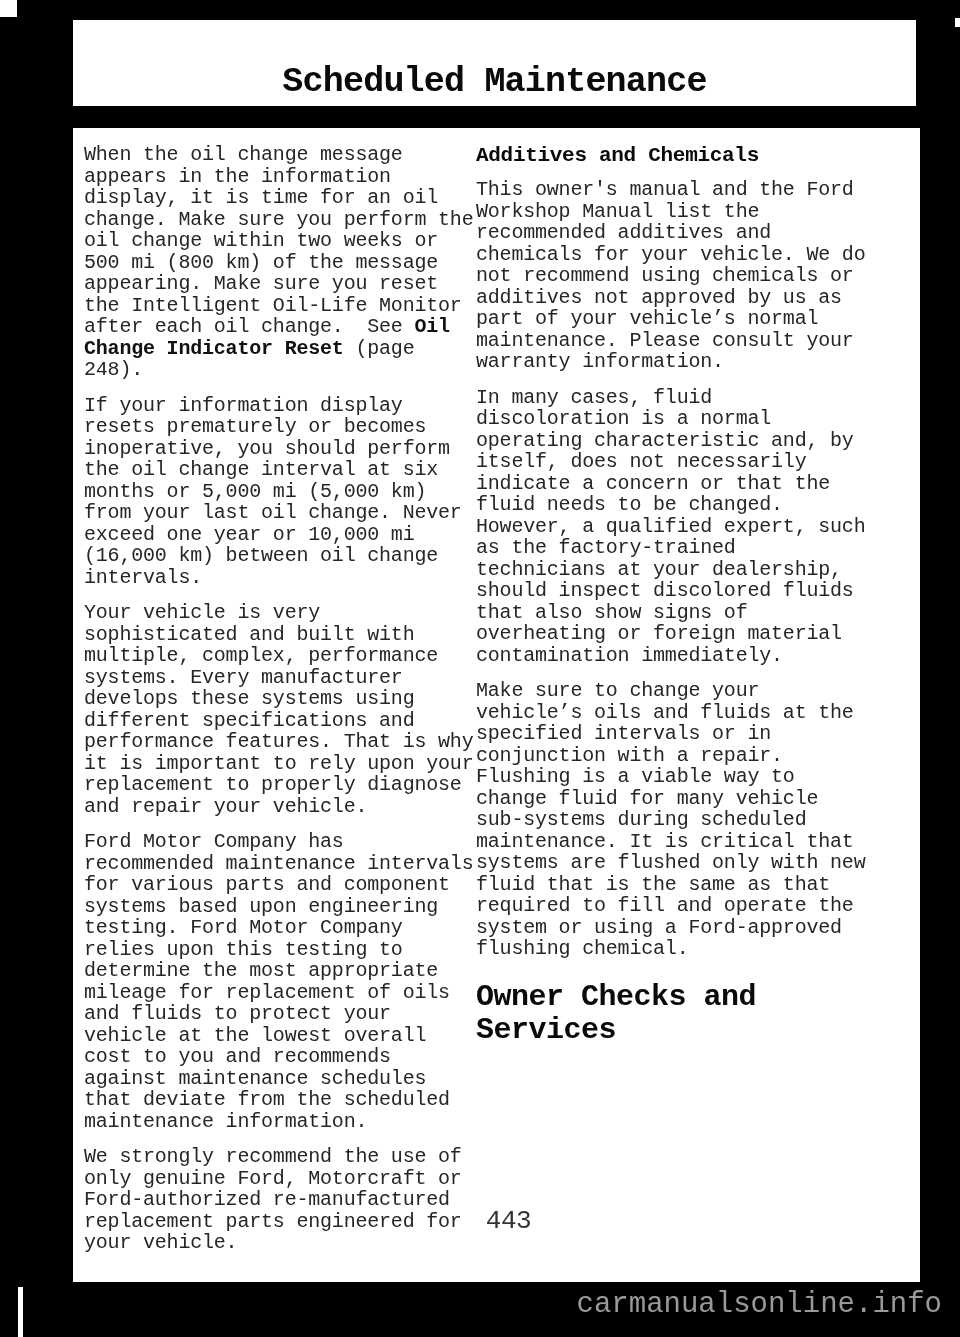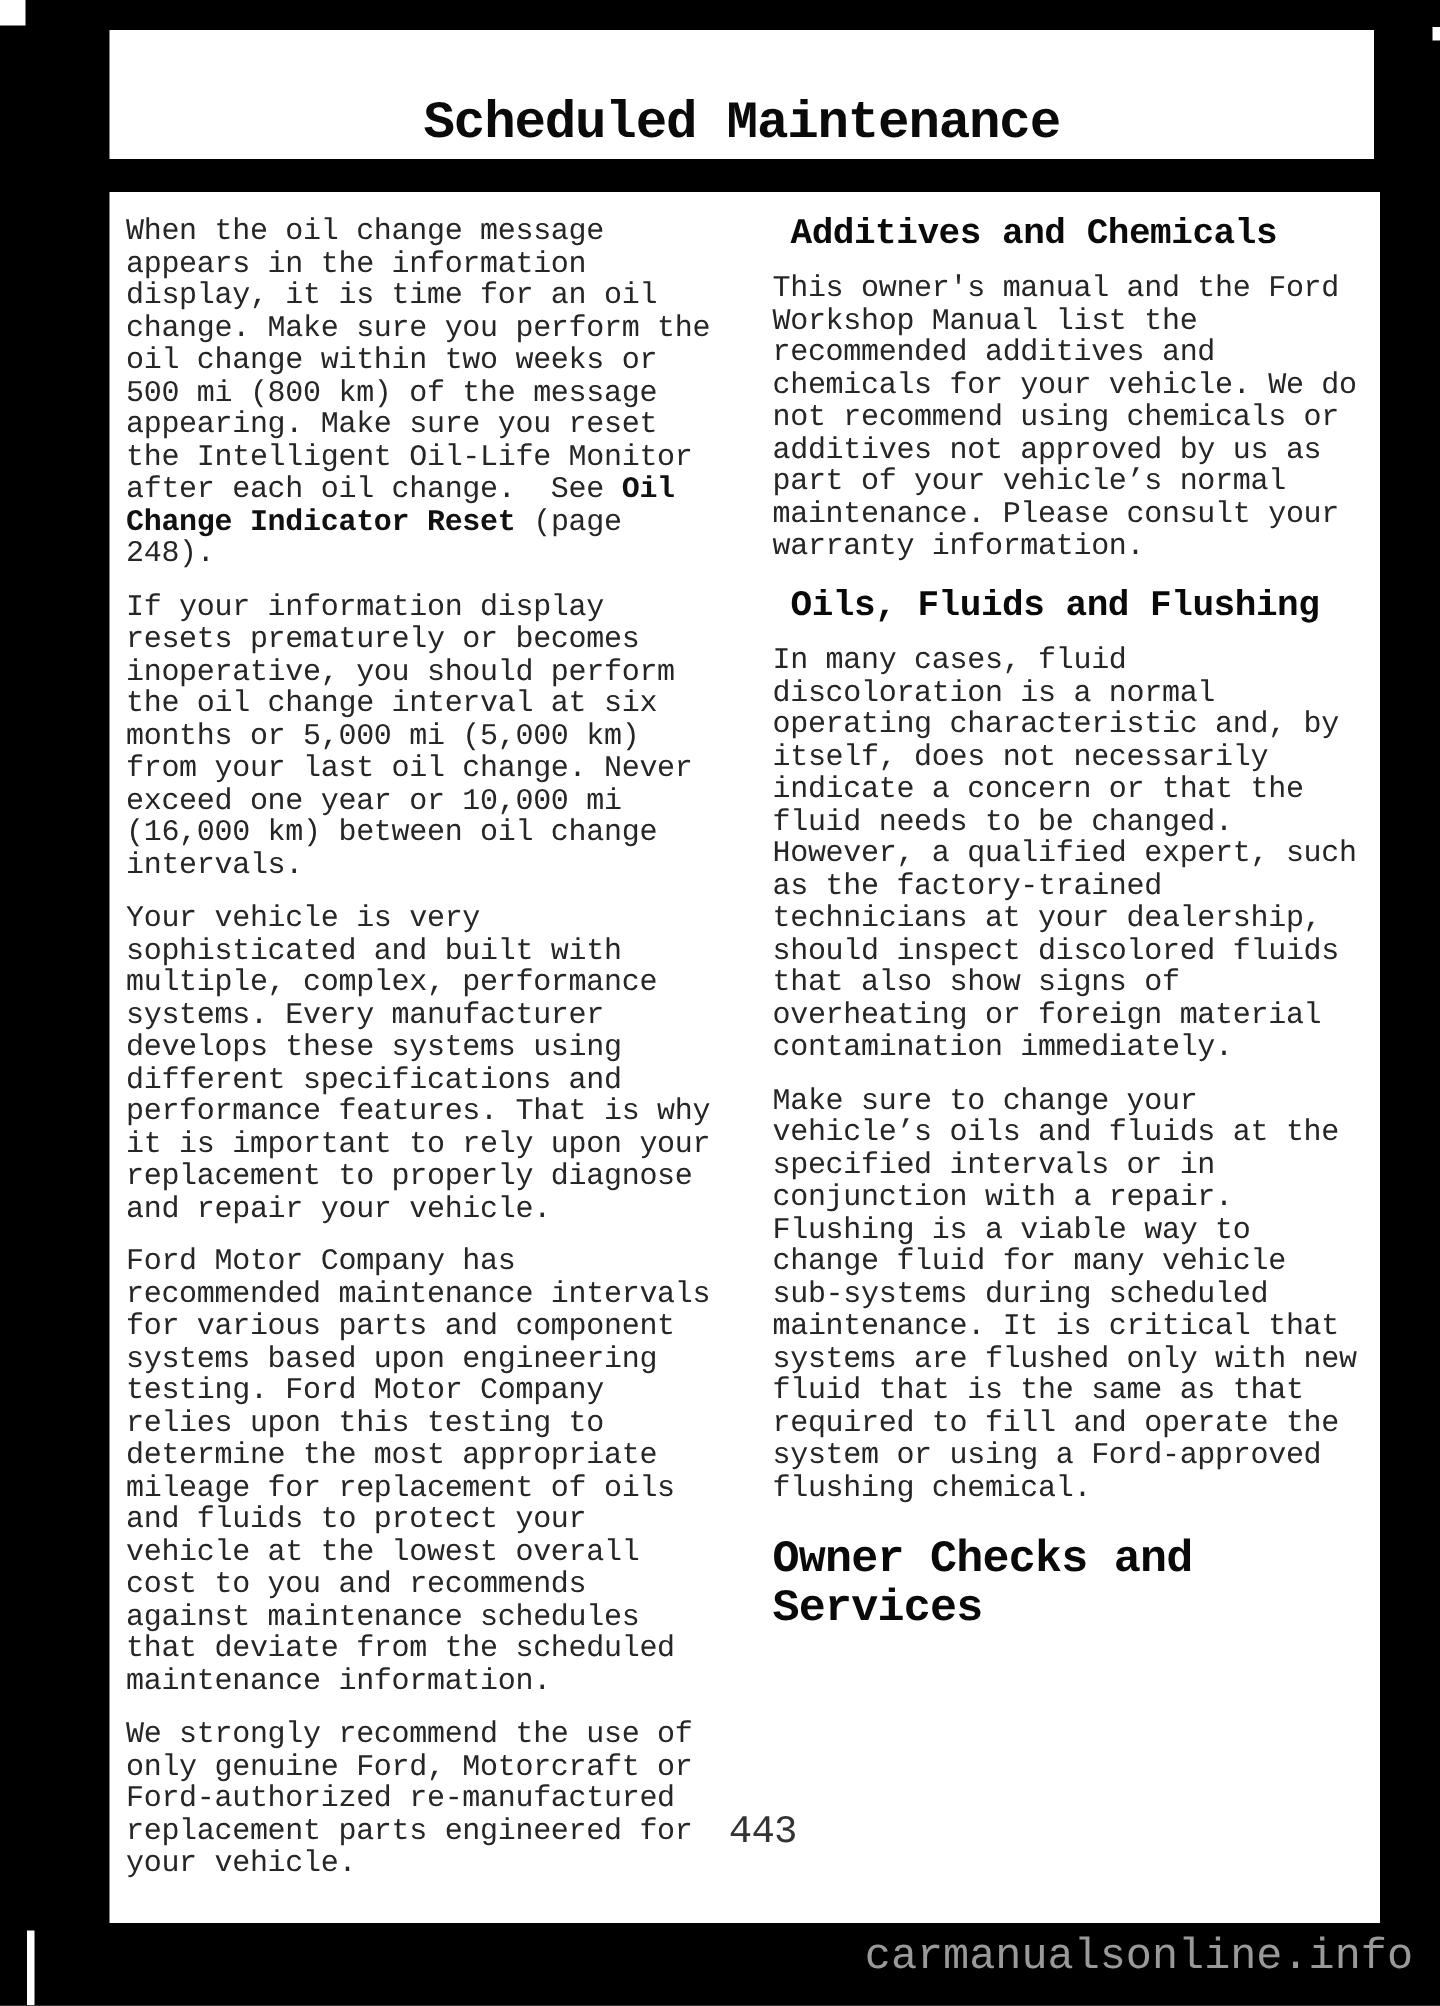--- a/index.html
+++ b/index.html
@@ -41,33 +41,33 @@
     font-size:35px;font-weight:bold;letter-spacing:-0.8px;
     color:var(--heading-text);
     line-height:1;
   }
   .body-sheet{
     position:absolute;left:73px;top:128px;width:847px;height:1154px;
     background:var(--page-bg);
   }
   .columns{
     position:absolute;left:11px;top:16px;
-    display:flex;gap:39px;
+    display:flex;
   }
   .col{width:392px;}
   .body-para{
     font-size:20px;line-height:21.5px;letter-spacing:-0.2px;
     color:var(--body-text);
     margin:0 0 14px 0;
   }
   .body-para b{color:#111;}
   .heading-sub{
-    font-size:24px;font-weight:bold;letter-spacing:-0.3px;
+    font-size:21px;font-weight:bold;letter-spacing:-0.3px;
     color:var(--heading-text);
-    margin:16px 0 12px 12px;line-height:1.1;
+    margin:16px 0 12px 0;line-height:1.1;
   }
   .heading-main{
     font-size:30px;font-weight:bold;letter-spacing:-0.5px;
     color:var(--heading-text);
     margin:21px 0 14px 0;line-height:1.1;
   }
   .col > :first-child{margin-top:0;}
   .page-number{
     position:absolute;left:0;right:0;bottom:46px;
     text-align:center;
@@ -99,21 +99,20 @@
       <div class="col">
           <p class="body-para"><span>When the oil change message appears in the information display, it is time for an oil change. Make sure you perform the oil change within two weeks or 500 mi (800 km) of the message appearing. Make sure you reset the Intelligent Oil-Life Monitor after each oil change.&nbsp; See </span><b>Oil Change Indicator Reset</b><span> (page 248).</span></p>
           <p class="body-para"><span>If your information display resets prematurely or becomes inoperative, you should perform the oil change interval at six months or 5,000 mi (5,000 km) from your last oil change. Never exceed one year or 10,000 mi (16,000 km) between oil change intervals.</span></p>
           <p class="body-para"><span>Your vehicle is very sophisticated and built with multiple, complex, performance systems. Every manufacturer develops these systems using different specifications and performance features. That is why it is important to rely upon your replacement to properly diagnose and repair your vehicle.</span></p>
           <p class="body-para"><span>Ford Motor Company has recommended maintenance intervals for various parts and component systems based upon engineering testing. Ford Motor Company relies upon this testing to determine the most appropriate mileage for replacement of oils and fluids to protect your vehicle at the lowest overall cost to you and recommends against maintenance schedules that deviate from the scheduled maintenance information.</span></p>
           <p class="body-para"><span>We strongly recommend the use of only genuine Ford, Motorcraft or Ford-authorized re-manufactured replacement parts engineered for your vehicle.</span></p>
         </div>
       <div class="col">
           <div class="heading-sub">Additives and Chemicals</div>
           <p class="body-para"><span>This owner's manual and the Ford Workshop Manual list the recommended additives and chemicals for your vehicle. We do not recommend using chemicals or additives not approved by us as part of your vehicle’s normal maintenance. Please consult your warranty information.</span></p>
-          <div class="heading-sub">Oils, Fluids and Flushing</div>
           <p class="body-para"><span>In many cases, fluid discoloration is a normal operating characteristic and, by itself, does not necessarily indicate a concern or that the fluid needs to be changed. However, a qualified expert, such as the factory-trained technicians at your dealership, should inspect discolored fluids that also show signs of overheating or foreign material contamination immediately.</span></p>
           <p class="body-para"><span>Make sure to change your vehicle’s oils and fluids at the specified intervals or in conjunction with a repair. Flushing is a viable way to change fluid for many vehicle sub-systems during scheduled maintenance. It is critical that systems are flushed only with new fluid that is the same as that required to fill and operate the system or using a Ford-approved flushing chemical.</span></p>
           <div class="heading-main">Owner Checks and Services</div>
         </div>
     </div>
     <div class="page-number">443</div>
   </div>
 
   <div class="watermark">carmanualsonline.info</div>
 

